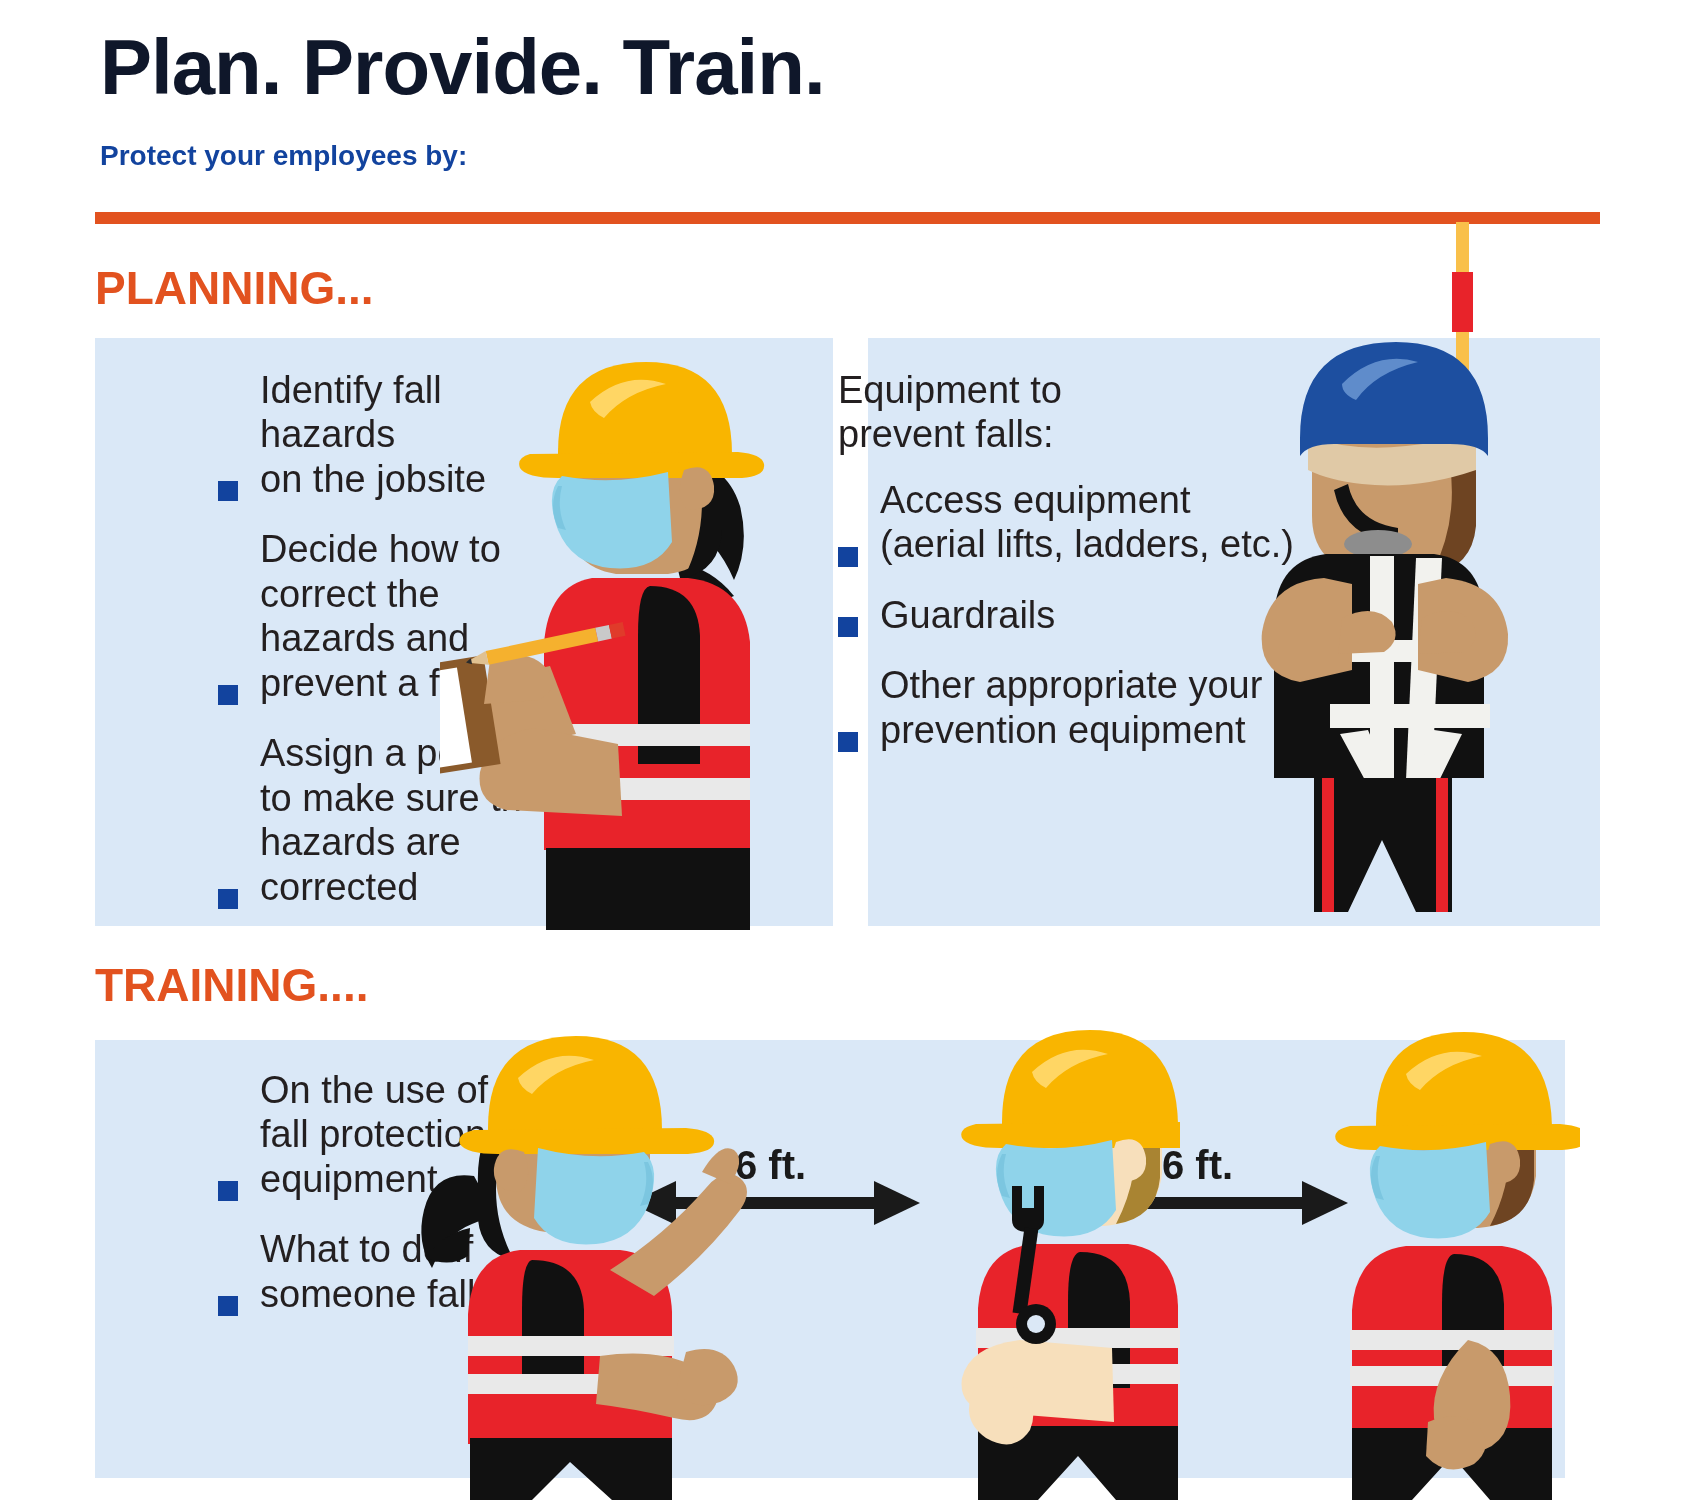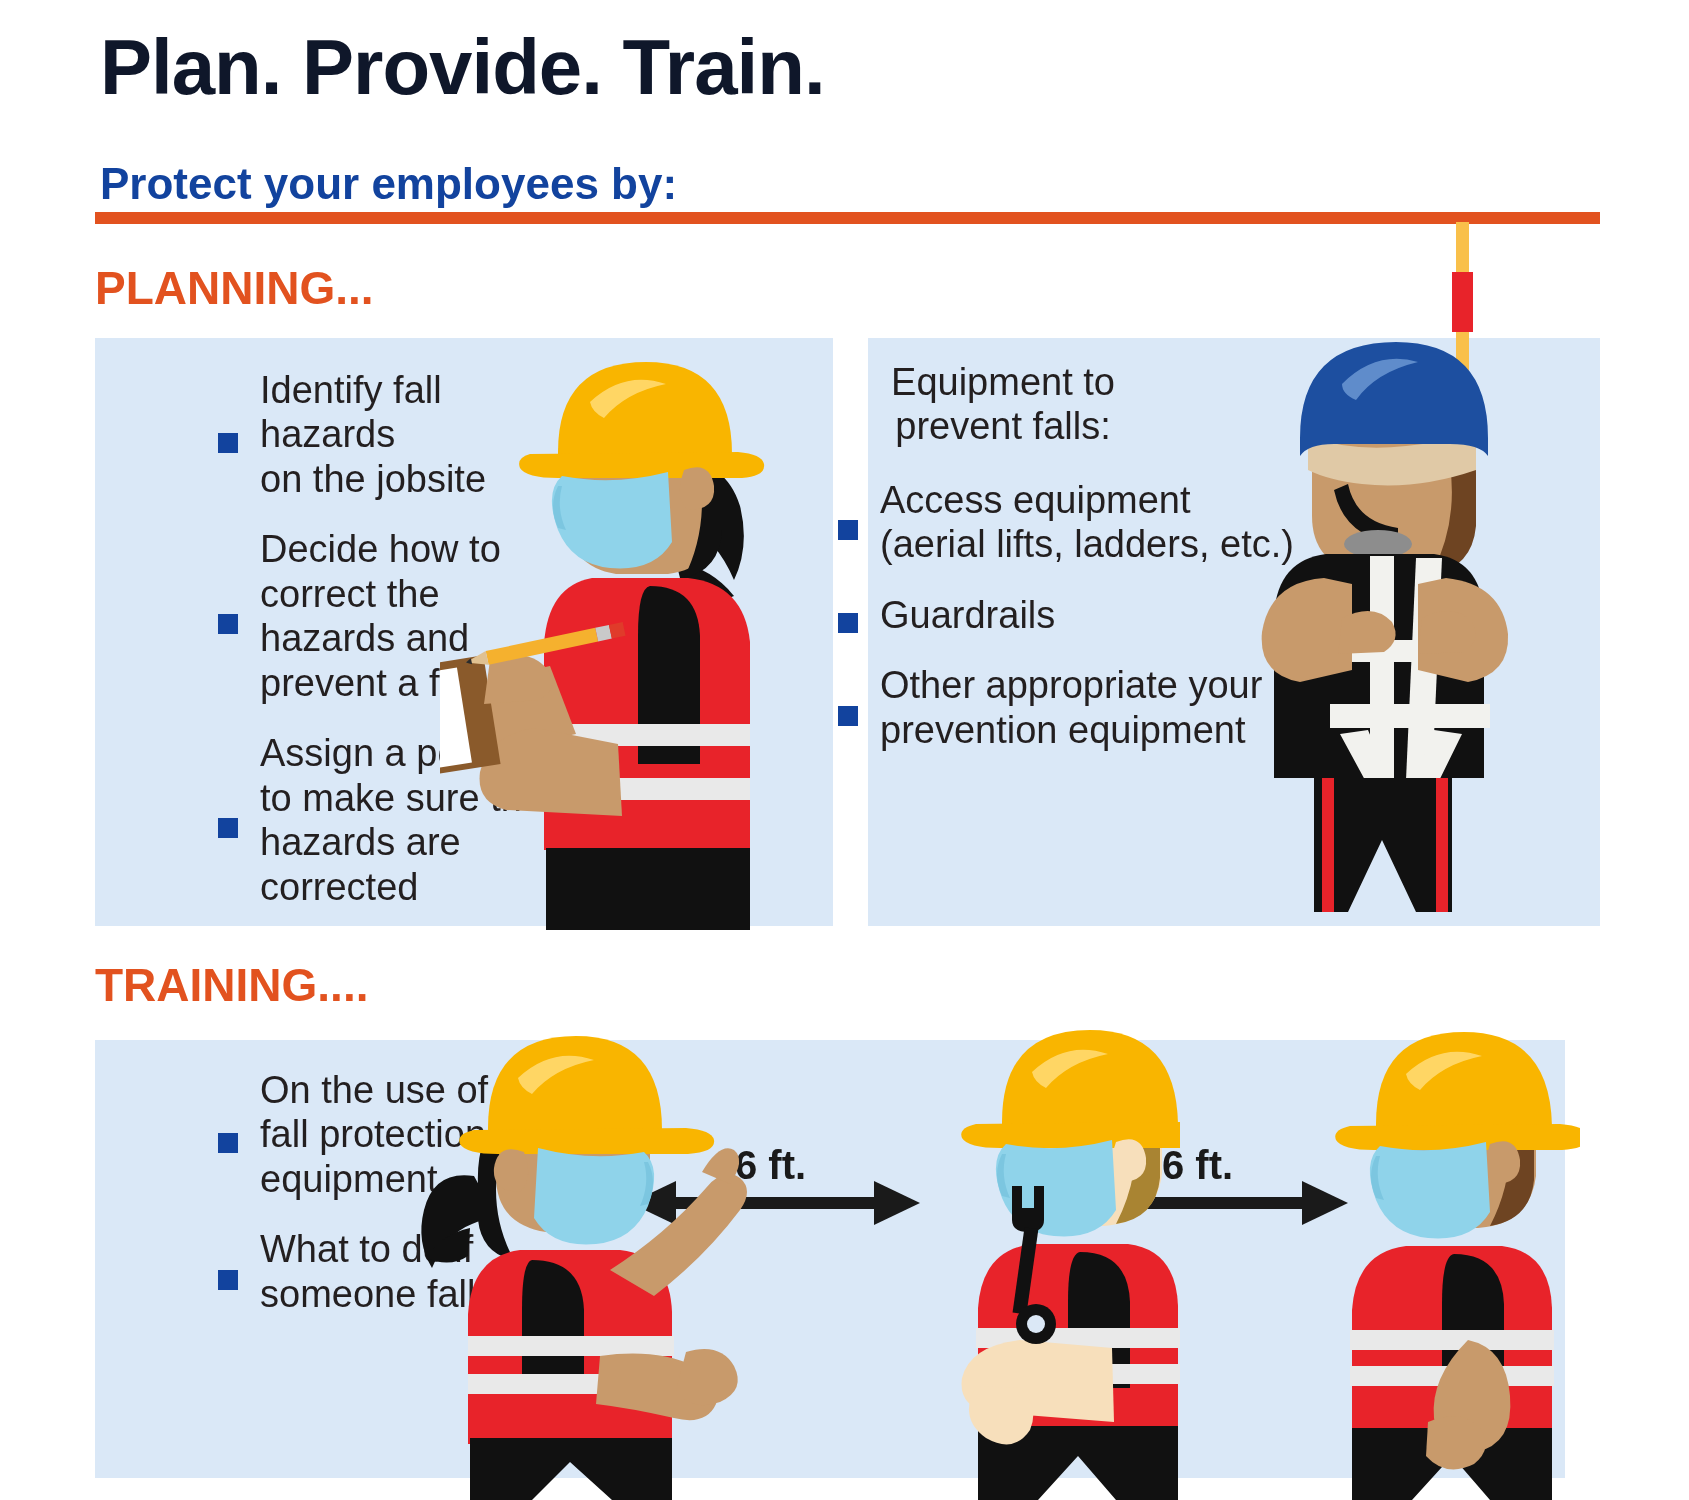--- a/index.html
+++ b/index.html
@@ -14,22 +14,22 @@
 
   
   #main-title{
     position:absolute;left:100px;top:28px;
     font-size:78px;line-height:1;font-weight:bold;
     color:#0f172a;letter-spacing:-1px;
     white-space:nowrap;
   }
   #subtitle{
     position:absolute;left:100px;top:142px;
-    font-size:44px;line-height:1;font-weight:bold;
-    color:#12439e;white-space:nowrap;margin-top:20px;
+    font-size:28px;line-height:1;font-weight:bold;
+    color:#12439e;white-space:nowrap;
   }
   #header-rule{
     position:absolute;left:95px;top:212px;
     width:1505px;height:12px;background:#e2521f;
   }
 
   
   .section-heading{
     position:absolute;
     font-size:46px;font-weight:bold;color:#e2521f;
@@ -41,38 +41,38 @@
 
   
   .panel{position:absolute;background:#dae8f7;}
   #panel-planning{left:95px;top:338px;width:738px;height:588px;}
   #panel-providing{left:868px;top:338px;width:732px;height:588px;}
   #panel-training{left:95px;top:1040px;width:1470px;height:438px;}
 
   
   .bullet-list{position:absolute;}
   .bullet-item{
-    display:flex;align-items:center;
+    display:flex;align-items:flex-end;
     margin-bottom:26px;
   }
   .bullet-square{
     width:20px;height:20px;background:#12439e;
     flex:0 0 20px;margin-top:16px;margin-right:22px;
   }
   .bullet-text{
     font-size:38px;line-height:1.17;color:#231f20;
     white-space:pre-line;
   }
   .plain-text{
     font-size:38px;line-height:1.17;color:#231f20;
     white-space:pre-line;
   }
 
   #list-planning{left:218px;top:368px;width:330px;}
-  #intro-providing{position:absolute;left:838px;top:360px;width:330px;text-align:center;}
+  #intro-providing{position:absolute;left:838px;top:368px;width:330px;}
   #list-providing{left:838px;top:478px;width:520px;}
   #list-training{left:218px;top:1068px;width:300px;}
 
   
   .dist-label{
     position:absolute;font-size:40px;font-weight:bold;
     color:#1a1a1a;white-space:nowrap;text-align:right;
   }
   #dist-label-left{left:735px;top:1143px;}
   #dist-label-right{left:1162px;top:1143px;}

